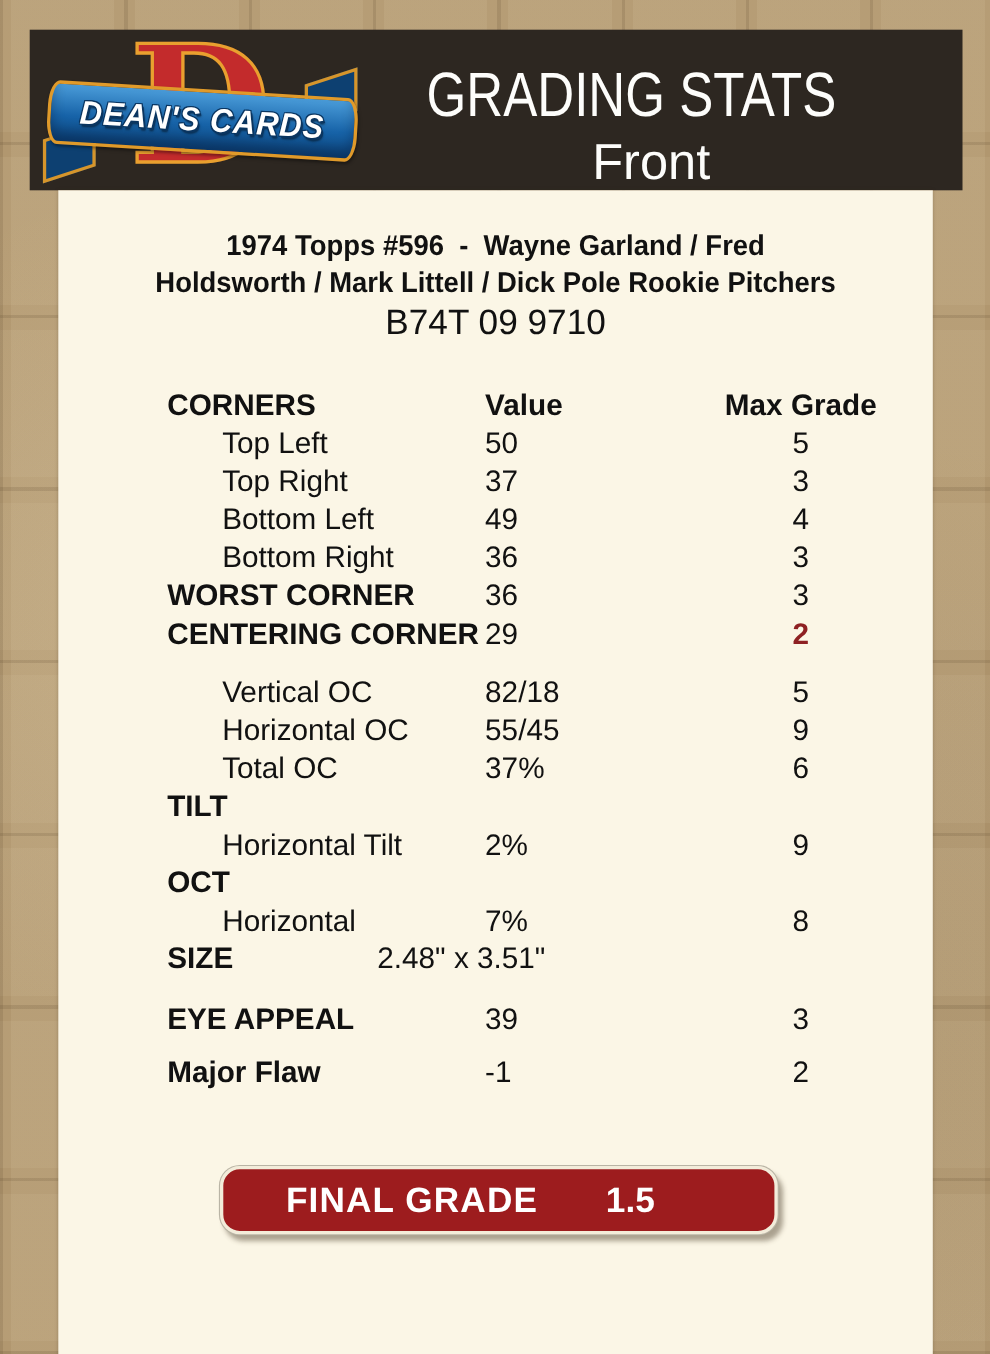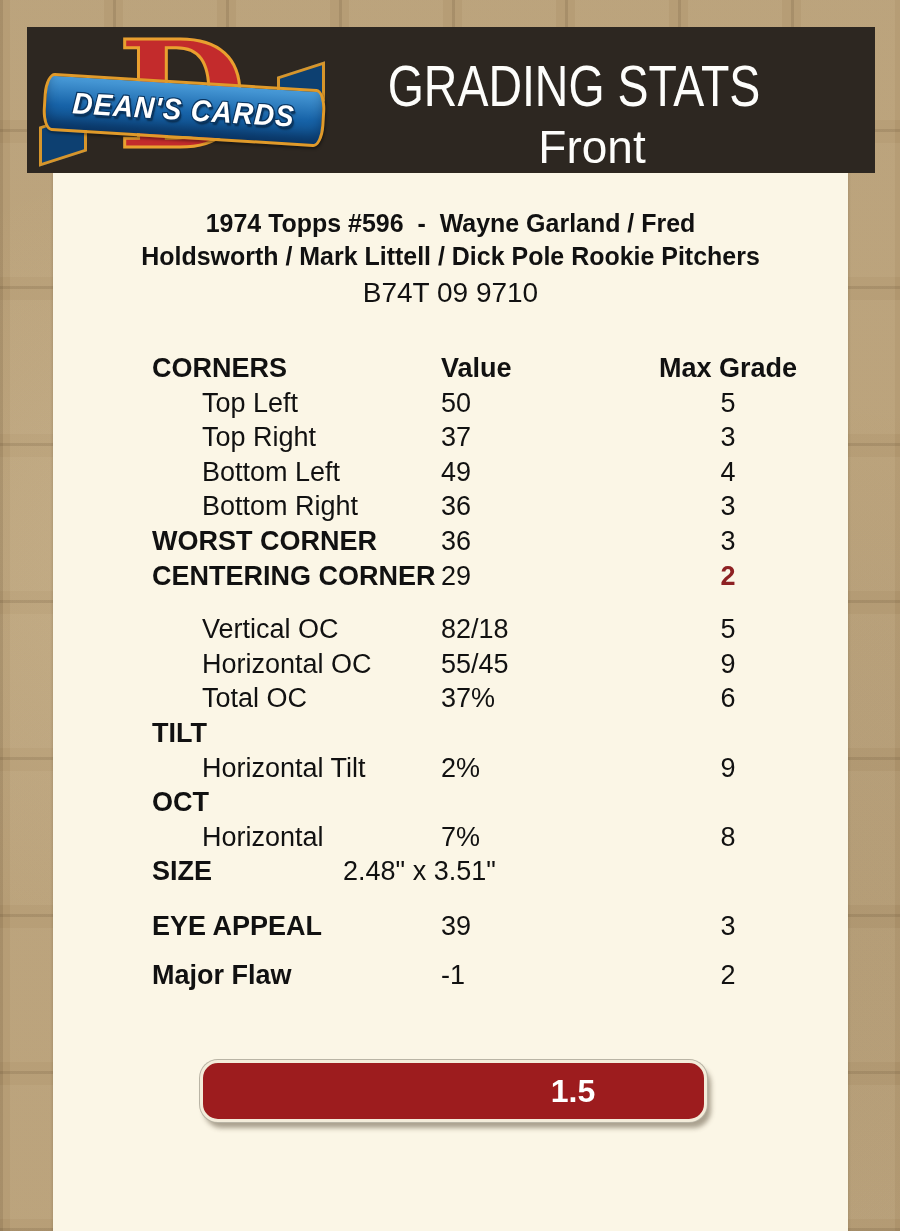--- a/index.html
+++ b/index.html
@@ -63,21 +63,21 @@
     background:#fbf6e6;box-shadow:0 0 3px rgba(60,45,25,0.25);
     color:#111;
   }
   .card-title{
     position:absolute;left:0;top:34px;width:795px;text-align:center;
     font-weight:bold;font-size:26px;line-height:33px;
   }
   .card-title div{white-space:pre;display:block;transform:scaleX(0.96);transform-origin:center;}
   .card-serial{
     position:absolute;left:0;top:104px;width:795px;text-align:center;
-    font-size:28px;line-height:32px;white-space:pre;
+    font-size:32px;line-height:32px;white-space:pre;
   }
   
   .grading-table{position:absolute;left:0;top:178px;width:795px;}
   .t-row{position:relative;height:34.6px;line-height:34.6px;font-size:27px;}
   .t-gap19{height:19px;} .t-gap20{height:20px;} .t-gap14{height:14px;}
   .t-label{position:absolute;left:99px;white-space:pre;}
   .t-row.indent .t-label{left:149px;}
   .t-value{position:absolute;left:388px;width:200px;text-align:left;white-space:pre;}
   .t-max{position:absolute;left:595px;width:160px;text-align:center;white-space:pre;}
   .t-row.head .t-label,.t-row.head .t-value,.t-row.head .t-max{font-weight:bold;}
@@ -231,15 +231,16 @@
 
     <div class="t-row boldlabel">
       <span class="t-label">Major Flaw</span>
       <span class="t-value">-1</span>
       <span class="t-max">2</span>
     </div>
 
   </div>
 
   <div class="final-grade">
+    <span class="fg-label">FINAL GRADE</span>
     <span class="fg-value">1.5</span>
   </div>
 </div>
 
 </body></html>

